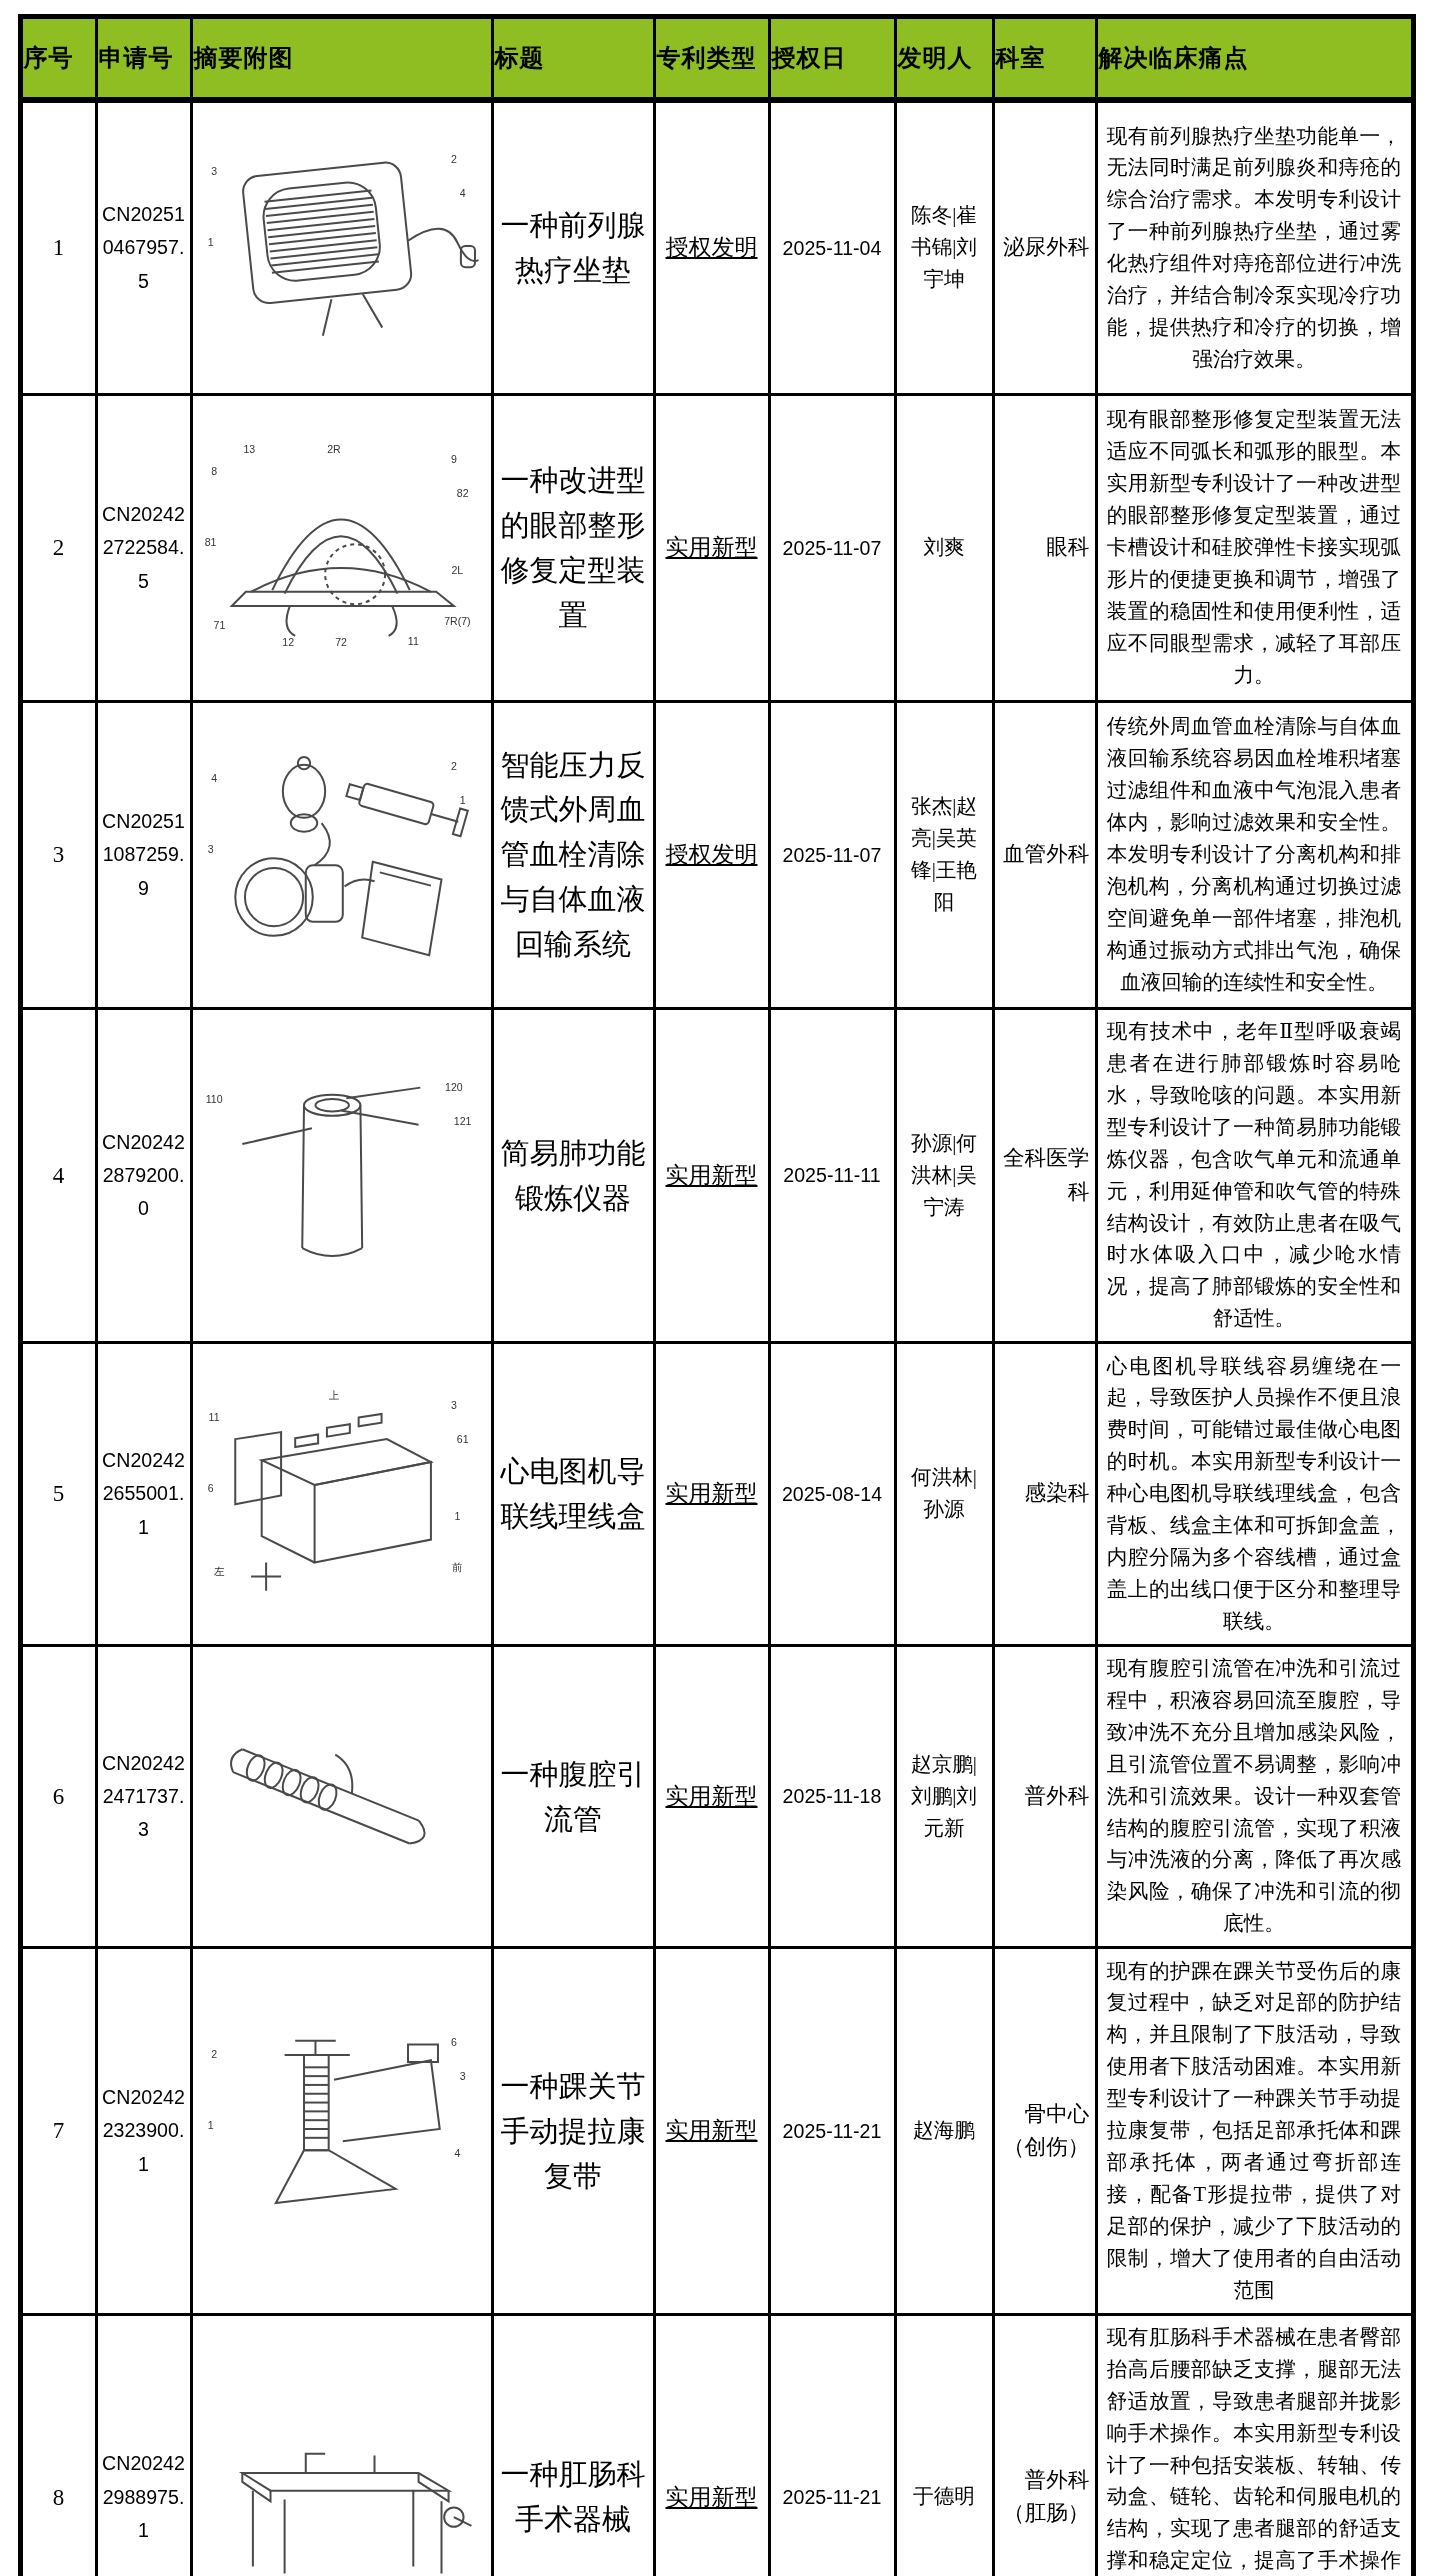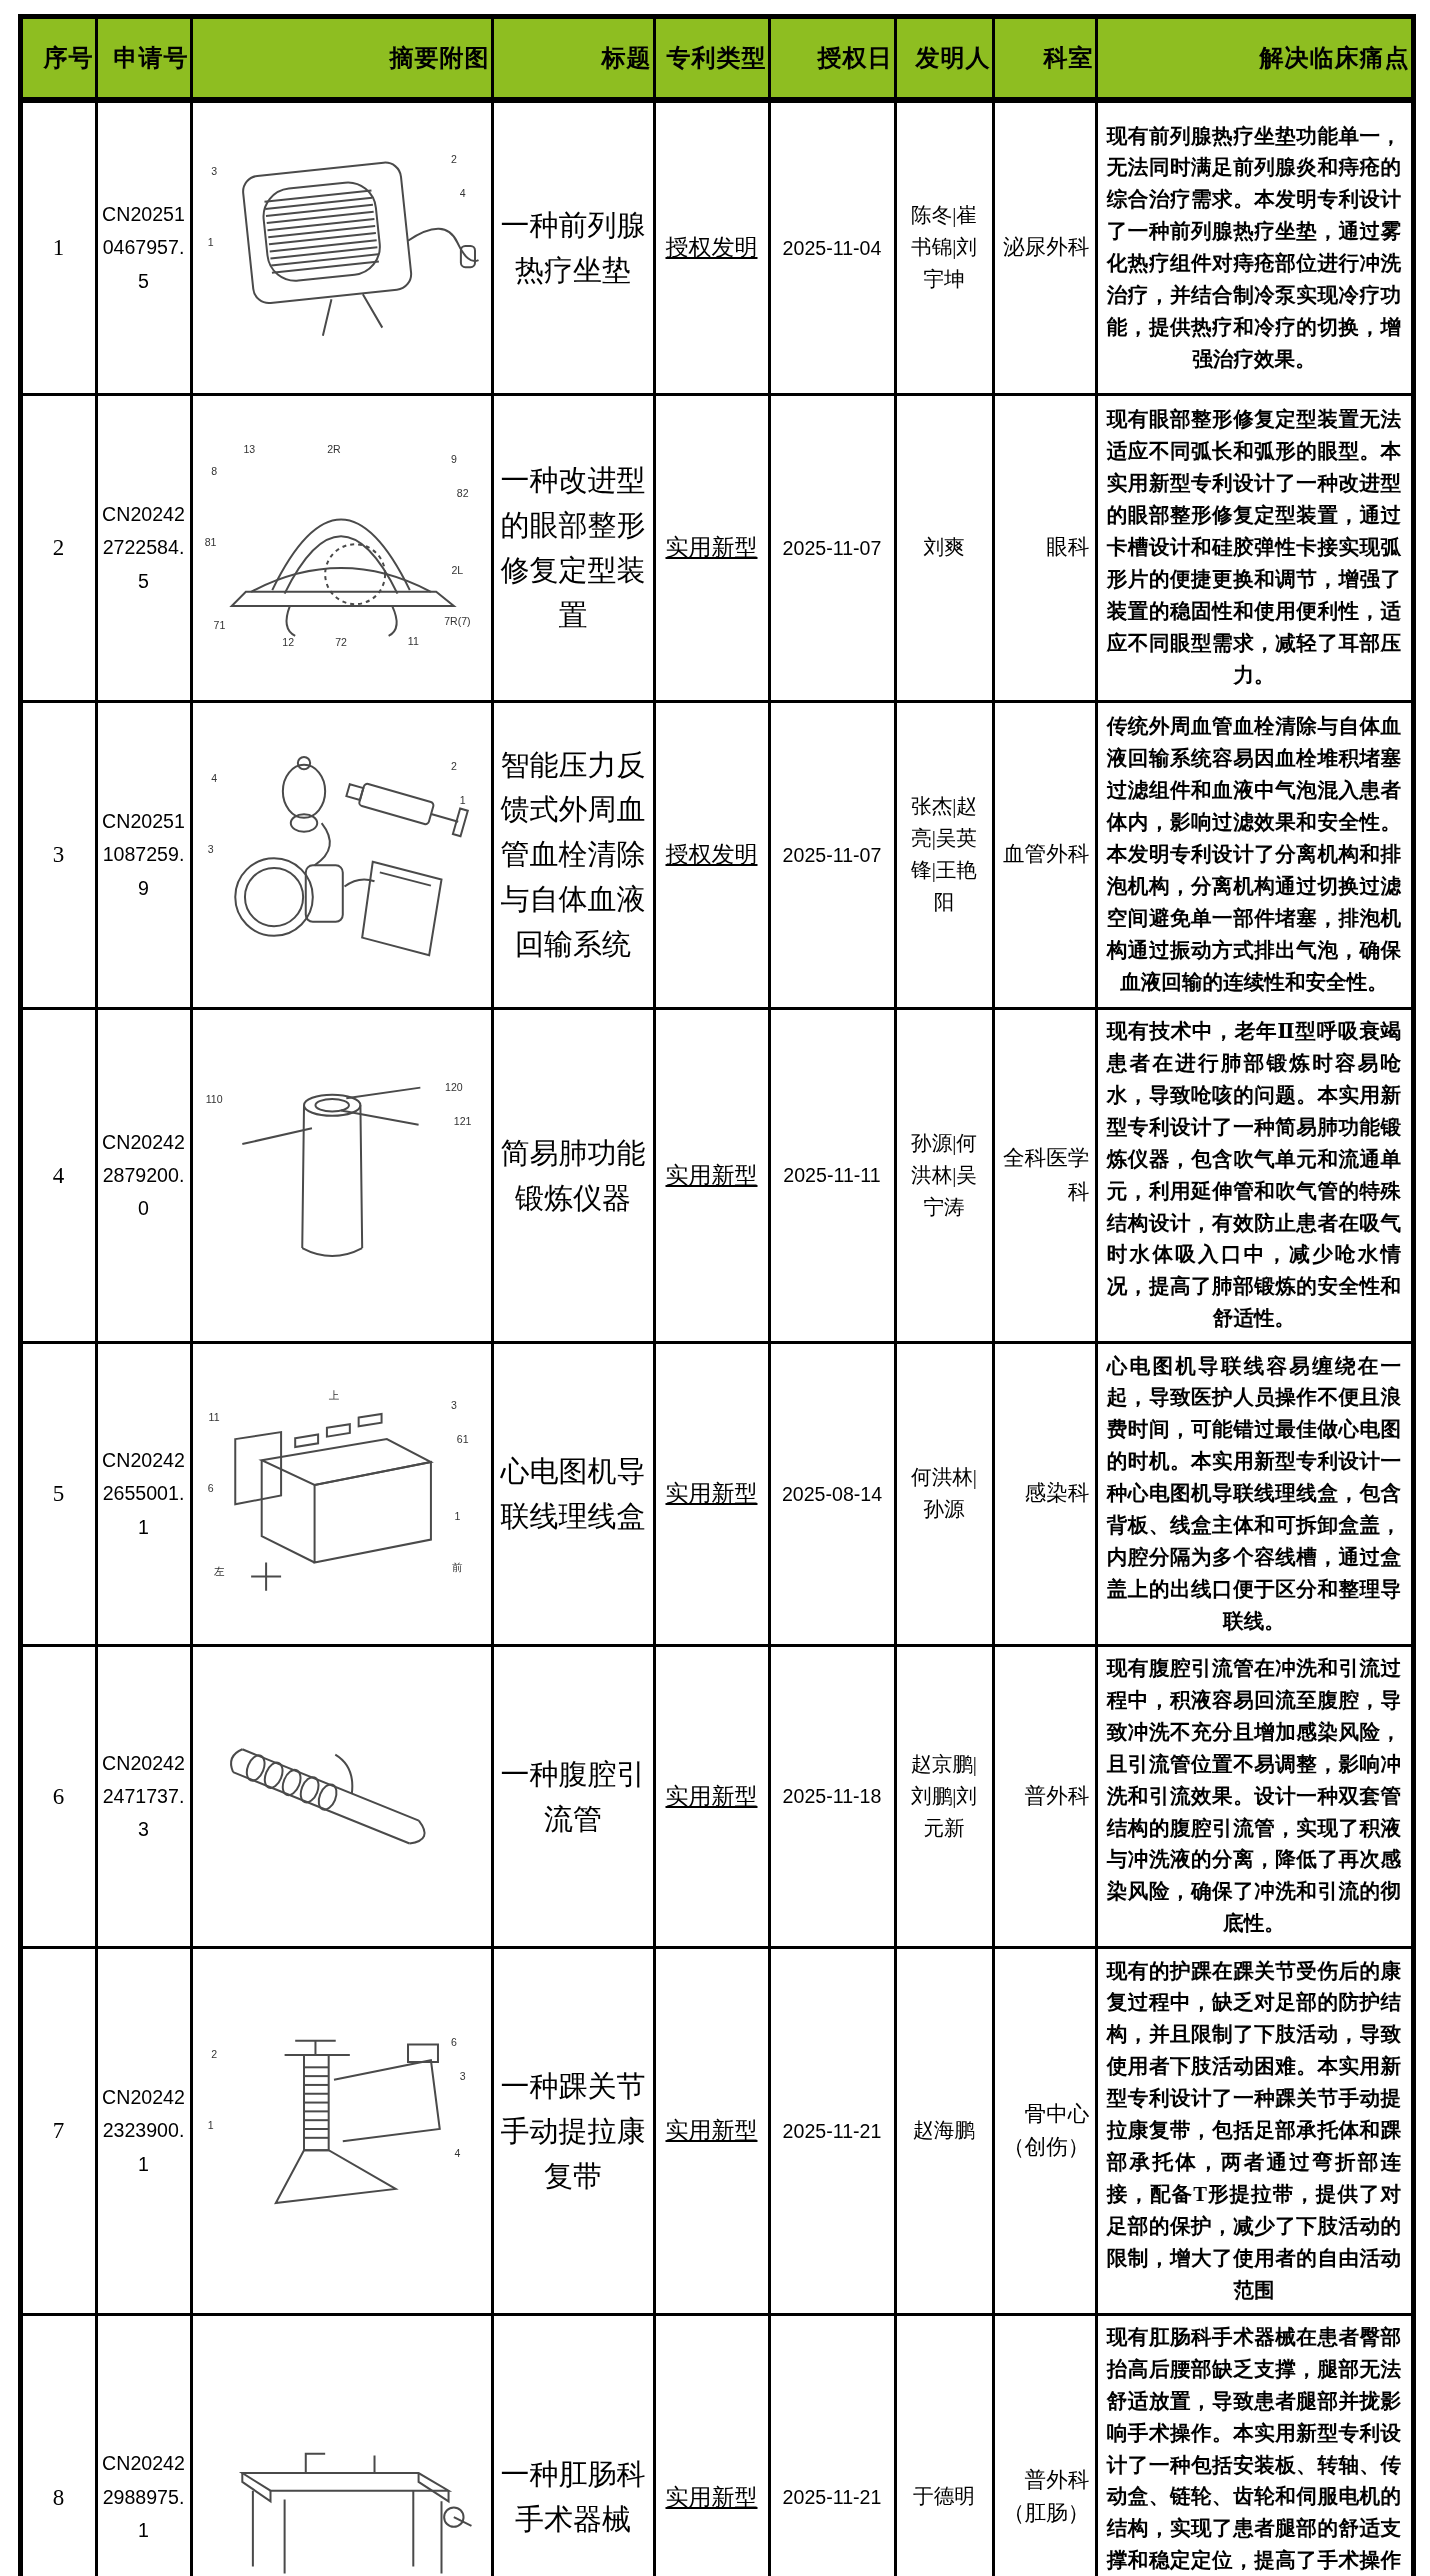--- a/index.html
+++ b/index.html
@@ -16,21 +16,21 @@
     border:5.2px solid #000;
     background:#fff;
   }
   th {
     background:var(--hdr-bg,#8EBE21);
     border:3.1px solid #000;
     border-bottom:6.2px solid #000;
     height:76px;
     font-size:24px;
     font-weight:bold;
-    text-align:right;
+    text-align:left;
     vertical-align:middle;
     letter-spacing:1px;
   }
   td {
     border:3.1px solid #000;
     vertical-align:middle;
     text-align:center;
     padding:4.1px 5.2px;
     overflow:hidden;
     font-size:21.6px;
@@ -43,21 +43,20 @@
   td.c-type    { font-size:23px;text-decoration:underline; }
   td.c-date    { font-size:19.6px; font-family:"Liberation Sans","DejaVu Sans",sans-serif; }
   td.c-inv     { font-size:20.6px; }
   td.c-dept    { font-size:21.6px;text-align:right; }
   td.c-pain    {
     font-size:20.6px;
     line-height:1.55;
     text-align:justify;
     text-align-last:center;
     padding:6.2px 9.3px;
-    font-weight:bold;
   }
   .fig-wrap { width:100%; height:100%; display:flex; align-items:center; justify-content:center; }
   .fig-wrap svg { width:96%; max-height:96%; }
   .fig-wrap svg * { vector-effect:non-scaling-stroke; }
 </style>
 </head>
 <body>
 
 <div class="sheet">
   <table class="patents">

